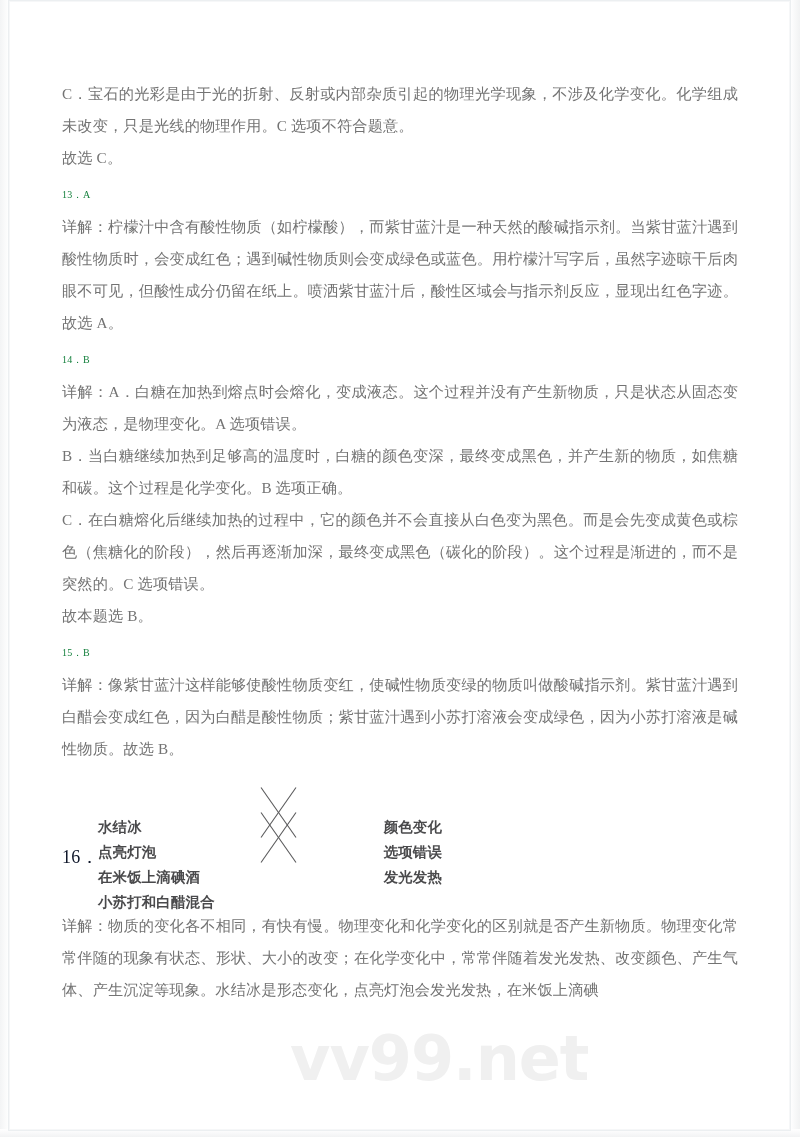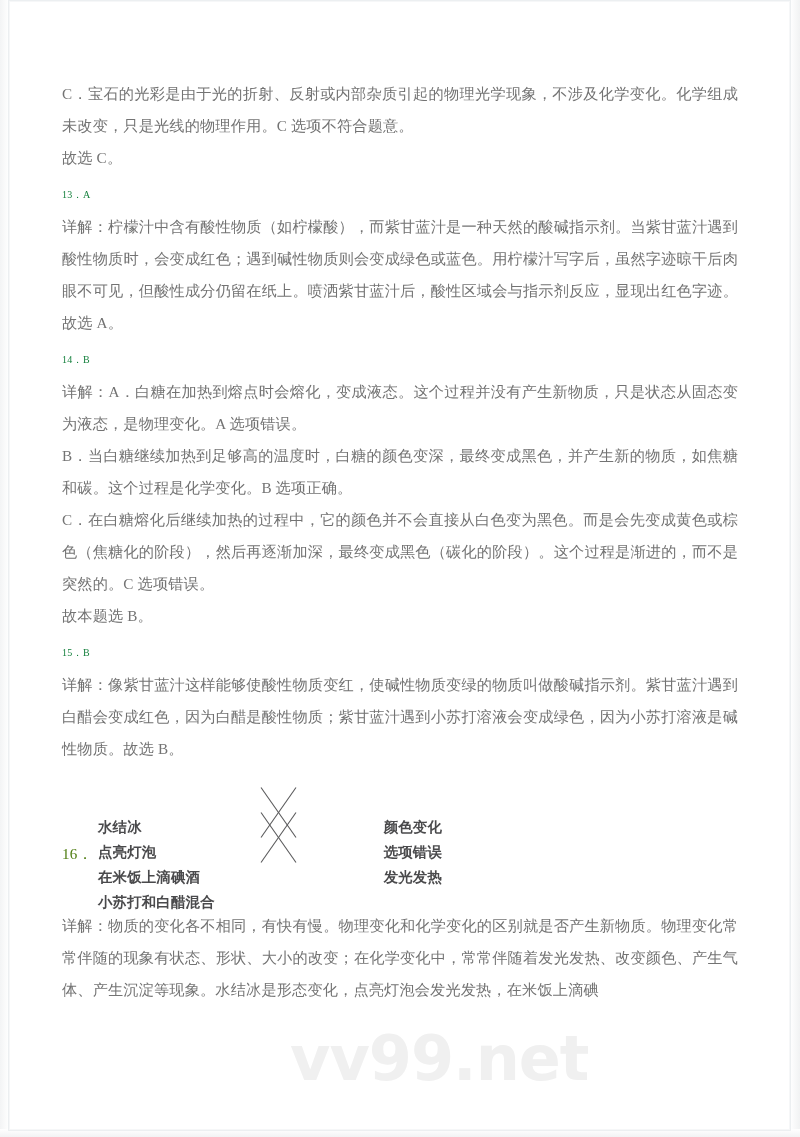--- a/index.html
+++ b/index.html
@@ -81,22 +81,22 @@
   
   .match-block {
     position: relative;
     height: 135px;
     margin-top: 10px;
   }
   .match-num {
     position: absolute;
     left: 0px;
     top: 70px;
-    font-size: 15px;
-    color: #4d7c0f;
+    font-size: 18px;
+    color: #0f172a;
     letter-spacing: 0.3px;
     text-align: center;
   }
   .match-area {
     position: absolute;
     left: 36px;
     top: 0;
     width: 330px;
     height: 110px;
   }

